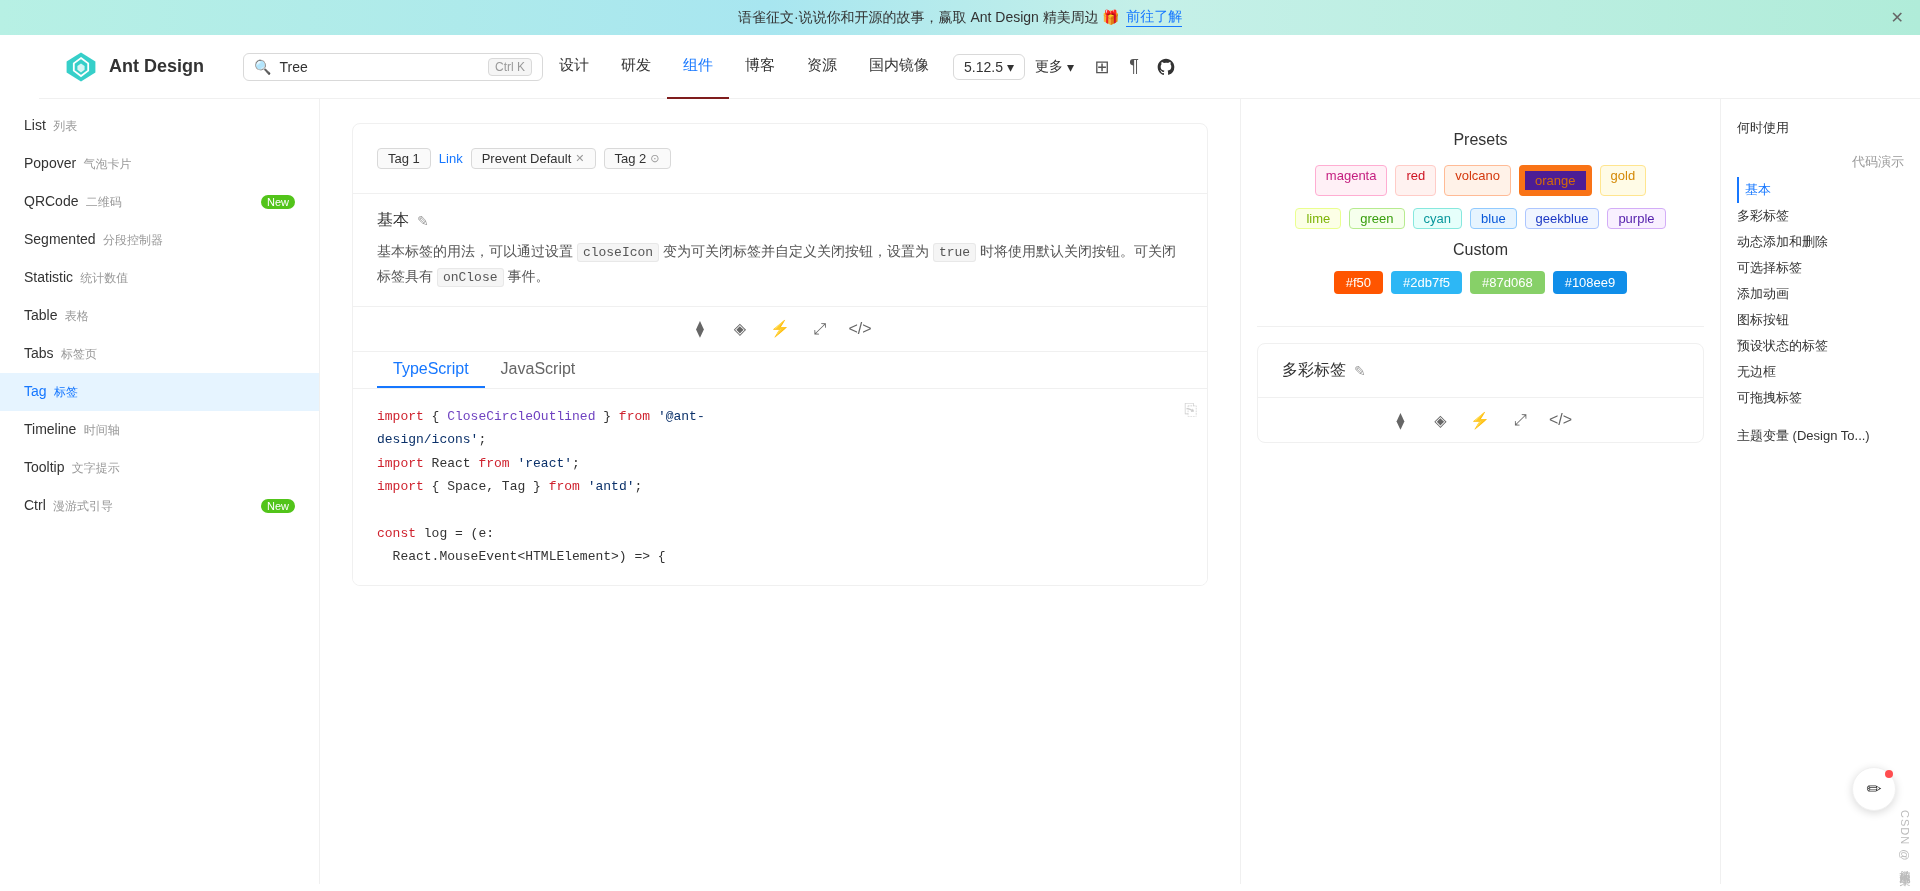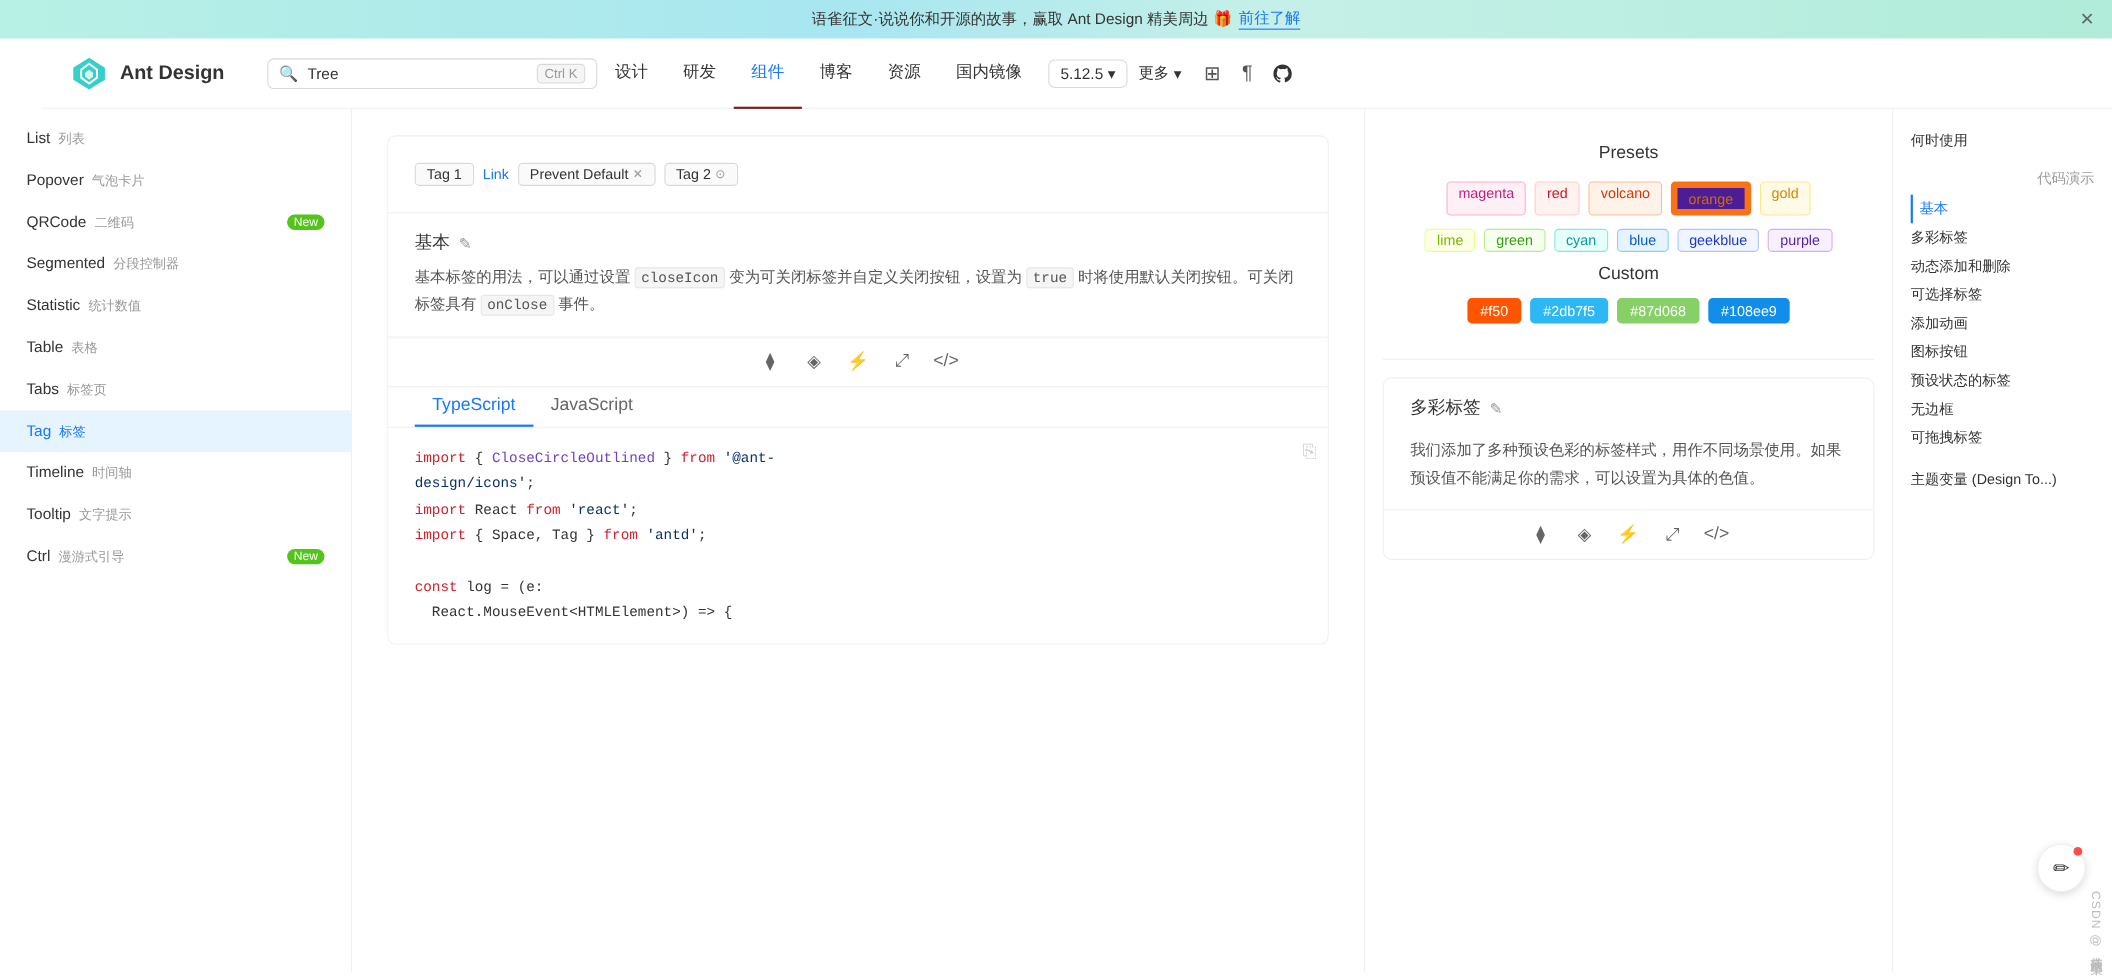--- a/index.html
+++ b/index.html
@@ -366,21 +366,20 @@
         </div>
       </div>
 
       <div class="section-divider"></div>
 
       <div class="colorful-section">
         <div class="colorful-header">
           <h3>多彩标签</h3>
           <span class="edit-icon">✎</span>
         </div>
-        <div class="colorful-content">我们添加了多种预设色彩的标签样式，用作不同场景使用。如果预设值不能满足你的需求，可以设置为具体的色值。</div>
         <div class="colorful-toolbar">
           <span class="demo-toolbar-icon">⧫</span>
           <span class="demo-toolbar-icon">◈</span>
           <span class="demo-toolbar-icon">⚡</span>
           <span class="demo-toolbar-icon">⤢</span>
           <span class="demo-toolbar-icon">&lt;/&gt;</span>
         </div>
       </div>
 
     </div>

